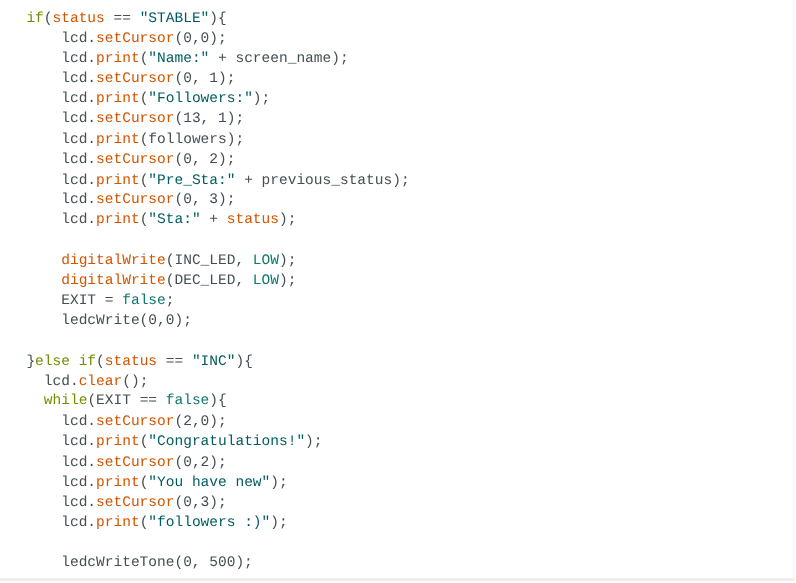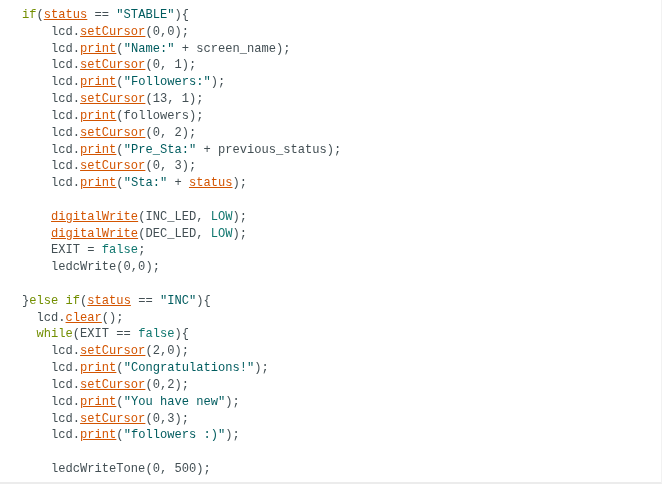--- a/index.html
+++ b/index.html
@@ -30,21 +30,21 @@
       top: 7px;
       margin: 0;
       font-family: "Liberation Mono", "DejaVu Sans Mono", monospace;
       font-size: 12.1px;
       line-height: 16.82px;
       color: #434f54;
       white-space: pre;
     }
     .line { display: block; height: 16.82px; }
     .kw { color: #728e00; }
-    .fn { color: #d35400; text-decoration: underline; }
+    .fn { color: #d35400; }
     .str { color: #005c5f; }
     .const { color: #0f766e; }
     .plain { color: #434f54; }
   </style>
 </head>
 <body>
 
 <div class="editor">
   <pre class="code" id="code"><span class="line"><span class="kw">if</span><span class="plain">(</span><span class="fn">status</span><span class="plain"> == </span><span class="str">"STABLE"</span><span class="plain">){</span></span><span class="line"><span class="plain">    </span><span class="plain">lcd.</span><span class="fn">setCursor</span><span class="plain">(0,0);</span></span><span class="line"><span class="plain">    </span><span class="plain">lcd.</span><span class="fn">print</span><span class="plain">(</span><span class="str">"Name:"</span><span class="plain"> + screen_name);</span></span><span class="line"><span class="plain">    </span><span class="plain">lcd.</span><span class="fn">setCursor</span><span class="plain">(0, 1);</span></span><span class="line"><span class="plain">    </span><span class="plain">lcd.</span><span class="fn">print</span><span class="plain">(</span><span class="str">"Followers:"</span><span class="plain">);</span></span><span class="line"><span class="plain">    </span><span class="plain">lcd.</span><span class="fn">setCursor</span><span class="plain">(13, 1);</span></span><span class="line"><span class="plain">    </span><span class="plain">lcd.</span><span class="fn">print</span><span class="plain">(followers);</span></span><span class="line"><span class="plain">    </span><span class="plain">lcd.</span><span class="fn">setCursor</span><span class="plain">(0, 2);</span></span><span class="line"><span class="plain">    </span><span class="plain">lcd.</span><span class="fn">print</span><span class="plain">(</span><span class="str">"Pre_Sta:"</span><span class="plain"> + previous_status);</span></span><span class="line"><span class="plain">    </span><span class="plain">lcd.</span><span class="fn">setCursor</span><span class="plain">(0, 3);</span></span><span class="line"><span class="plain">    </span><span class="plain">lcd.</span><span class="fn">print</span><span class="plain">(</span><span class="str">"Sta:"</span><span class="plain"> + </span><span class="fn">status</span><span class="plain">);</span></span><span class="line">&nbsp;</span><span class="line"><span class="plain">    </span><span class="fn">digitalWrite</span><span class="plain">(INC_LED, </span><span class="const">LOW</span><span class="plain">);</span></span><span class="line"><span class="plain">    </span><span class="fn">digitalWrite</span><span class="plain">(DEC_LED, </span><span class="const">LOW</span><span class="plain">);</span></span><span class="line"><span class="plain">    </span><span class="plain">EXIT = </span><span class="const">false</span><span class="plain">;</span></span><span class="line"><span class="plain">    </span><span class="plain">ledcWrite(0,0);</span></span><span class="line">&nbsp;</span><span class="line"><span class="plain">}</span><span class="kw">else if</span><span class="plain">(</span><span class="fn">status</span><span class="plain"> == </span><span class="str">"INC"</span><span class="plain">){</span></span><span class="line"><span class="plain">  </span><span class="plain">lcd.</span><span class="fn">clear</span><span class="plain">();</span></span><span class="line"><span class="plain">  </span><span class="kw">while</span><span class="plain">(EXIT == </span><span class="const">false</span><span class="plain">){</span></span><span class="line"><span class="plain">    </span><span class="plain">lcd.</span><span class="fn">setCursor</span><span class="plain">(2,0);</span></span><span class="line"><span class="plain">    </span><span class="plain">lcd.</span><span class="fn">print</span><span class="plain">(</span><span class="str">"Congratulations!"</span><span class="plain">);</span></span><span class="line"><span class="plain">    </span><span class="plain">lcd.</span><span class="fn">setCursor</span><span class="plain">(0,2);</span></span><span class="line"><span class="plain">    </span><span class="plain">lcd.</span><span class="fn">print</span><span class="plain">(</span><span class="str">"You have new"</span><span class="plain">);</span></span><span class="line"><span class="plain">    </span><span class="plain">lcd.</span><span class="fn">setCursor</span><span class="plain">(0,3);</span></span><span class="line"><span class="plain">    </span><span class="plain">lcd.</span><span class="fn">print</span><span class="plain">(</span><span class="str">"followers :)"</span><span class="plain">);</span></span><span class="line">&nbsp;</span><span class="line"><span class="plain">    </span><span class="plain">ledcWriteTone(0, 500);</span></span></pre>
 </div>

